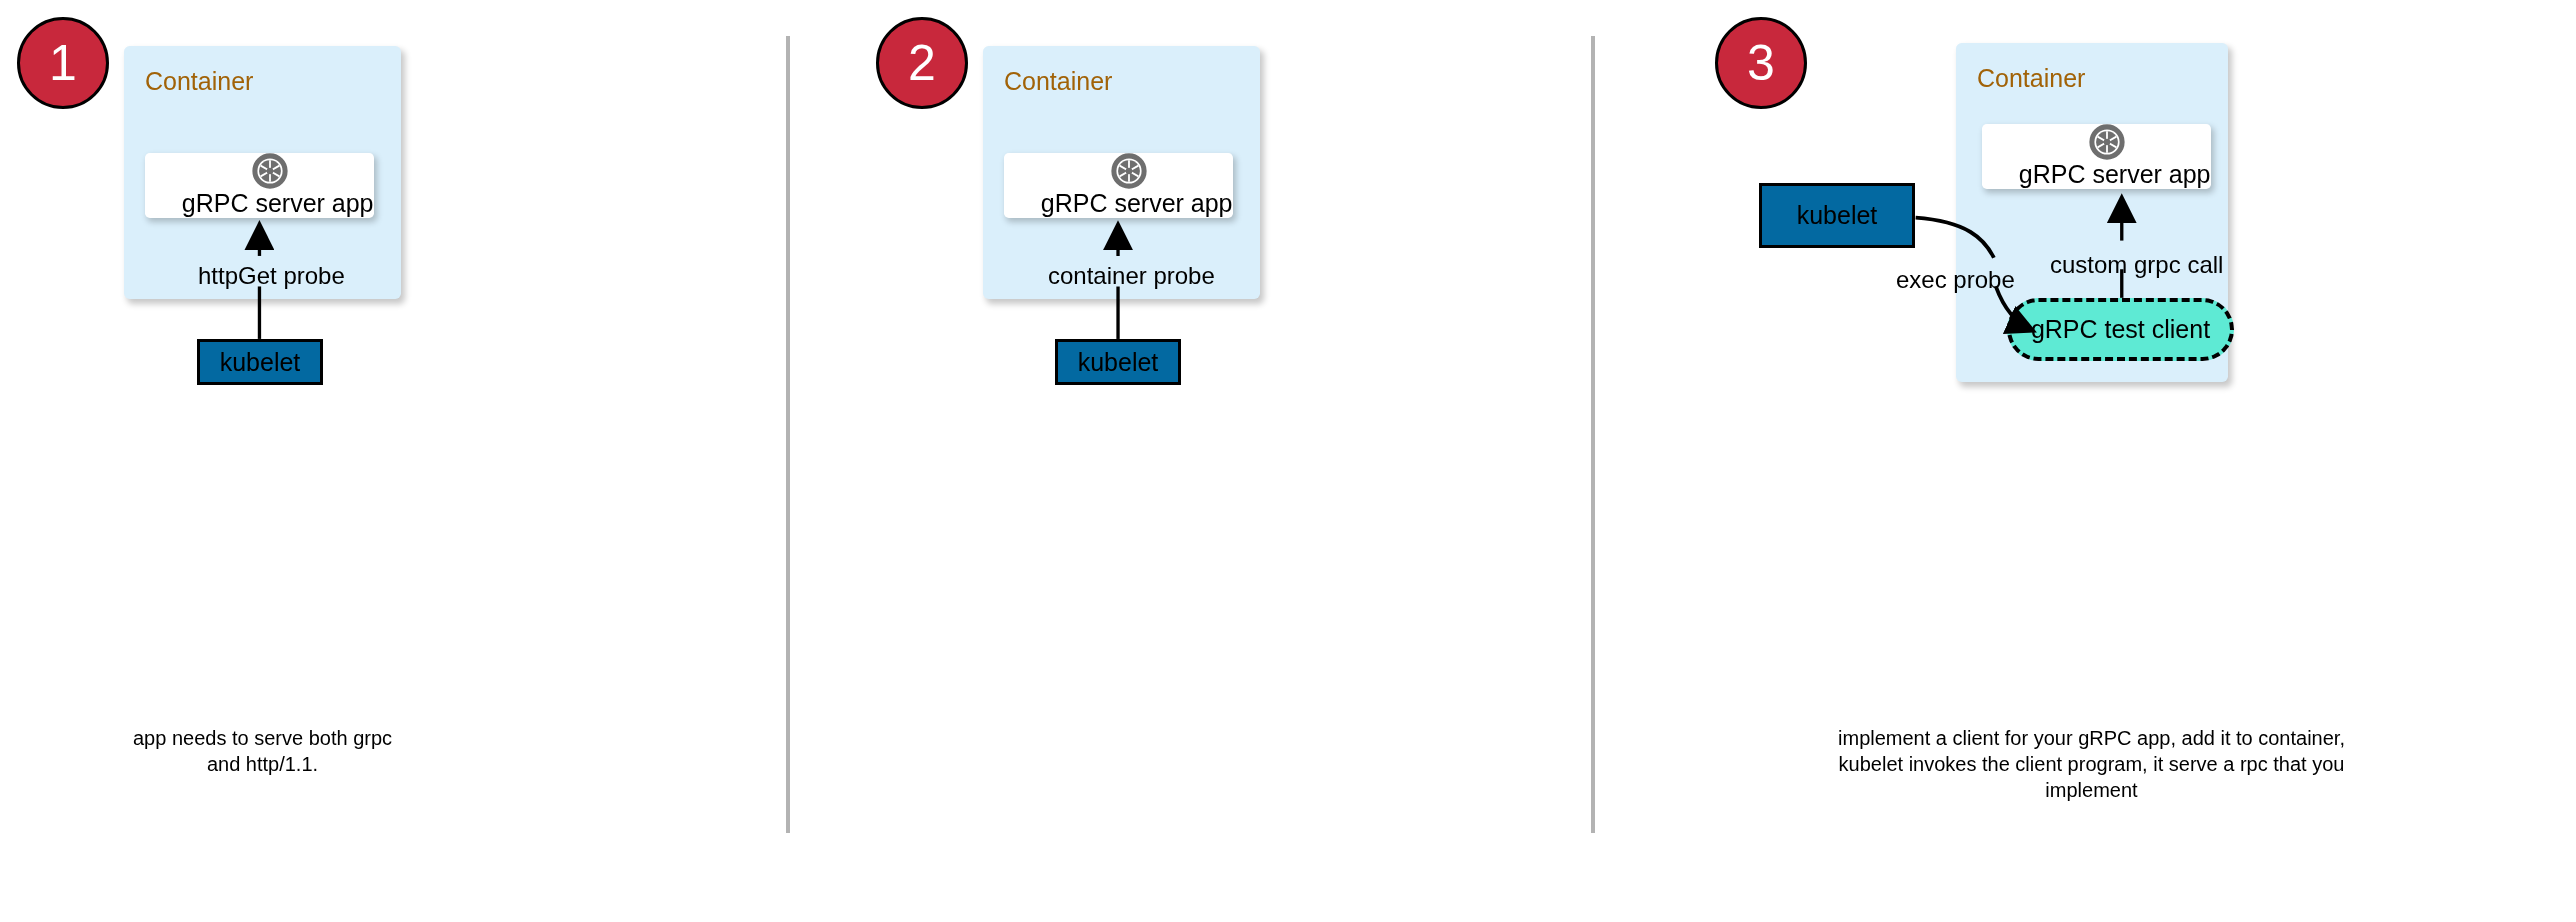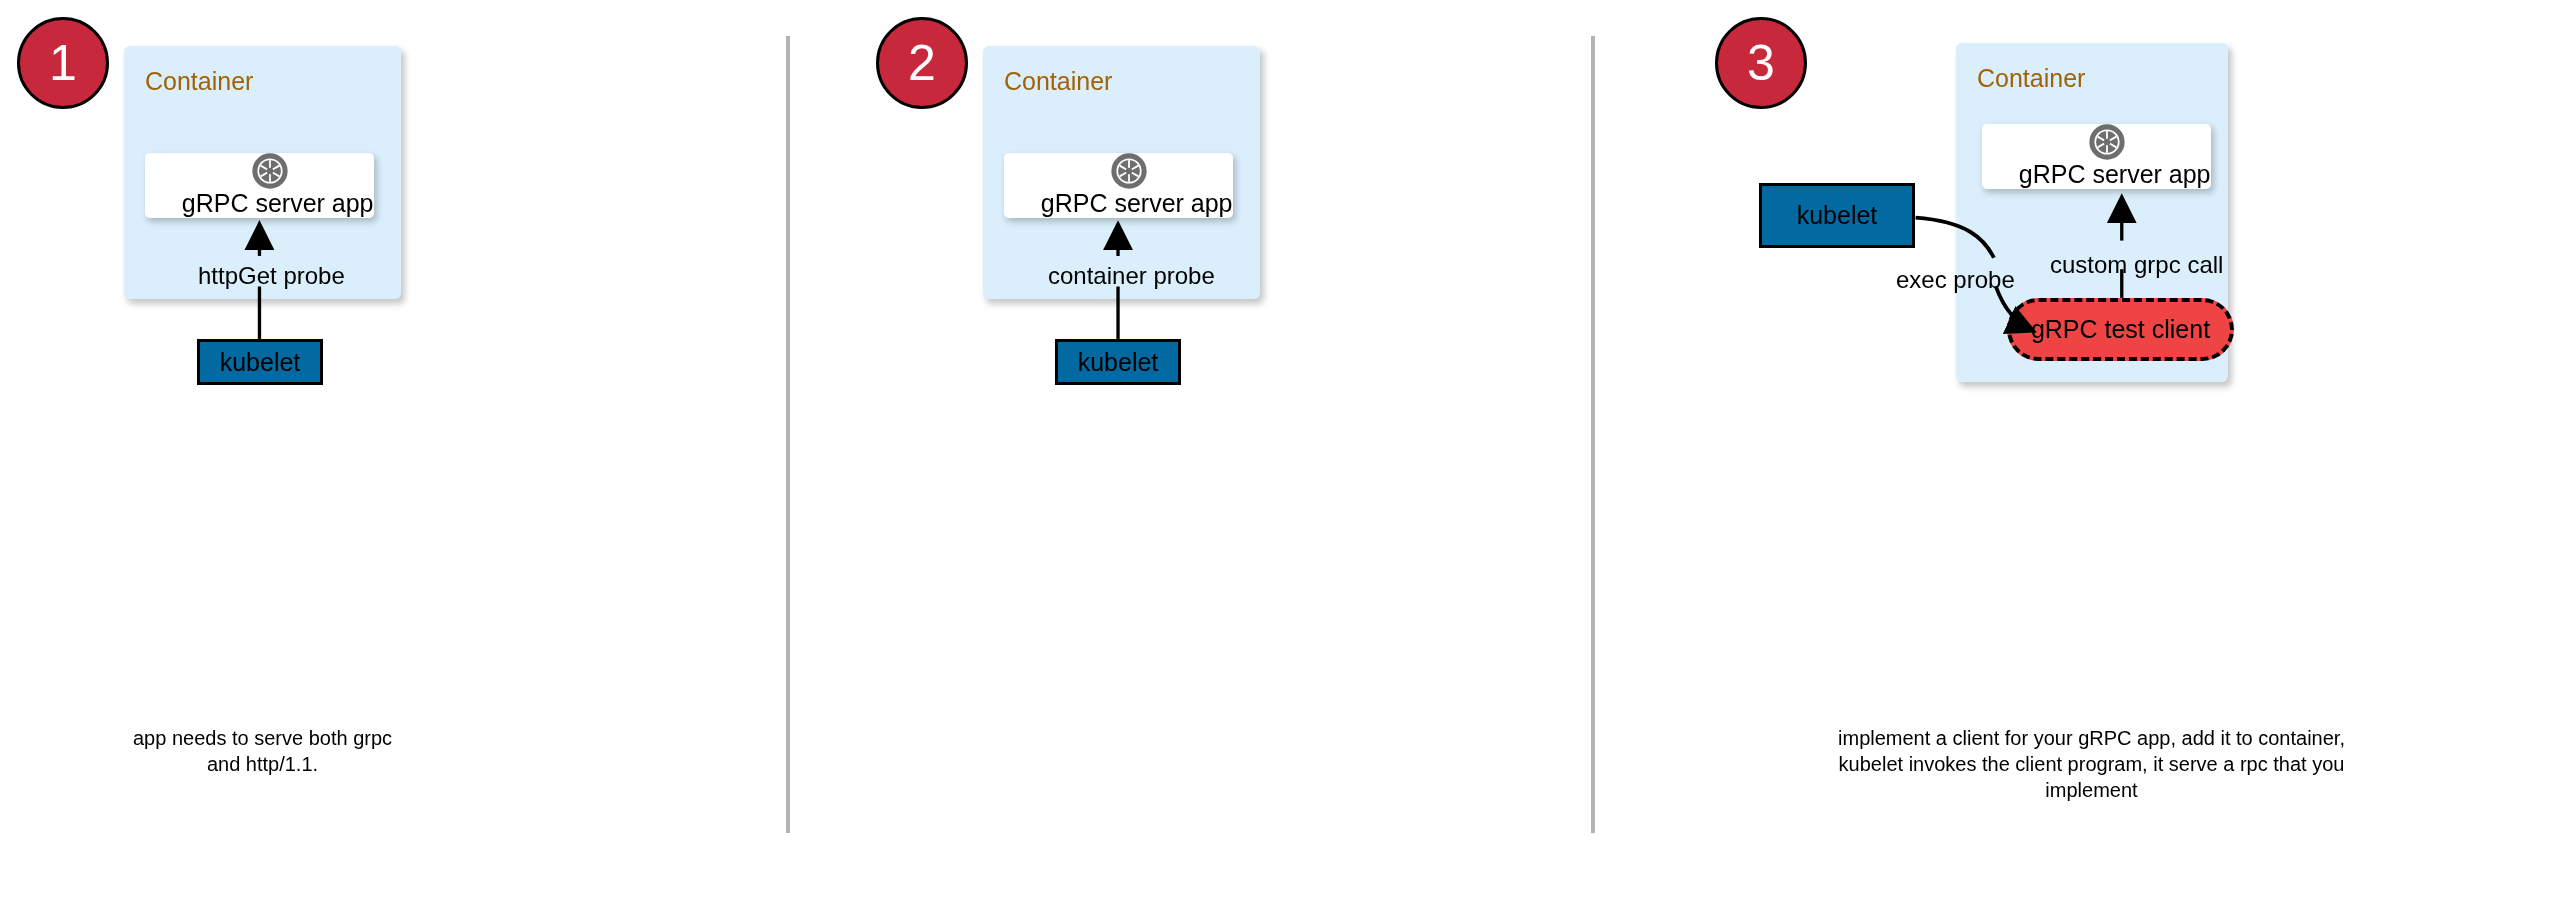--- a/index.html
+++ b/index.html
@@ -105,21 +105,21 @@
     display: flex;
     align-items: center;
     justify-content: center;
     font-size: 25px;
     color: #000000;
   }
 
   
   .test-client {
     position: absolute;
-    background: #ef4444;
+    background: #5eead4;
     border: 4.8px dashed #000000;
     border-radius: 46px;
     box-sizing: border-box;
     display: flex;
     align-items: center;
     justify-content: center;
     font-size: 25px;
     color: #000000;
     white-space: nowrap;
   }

